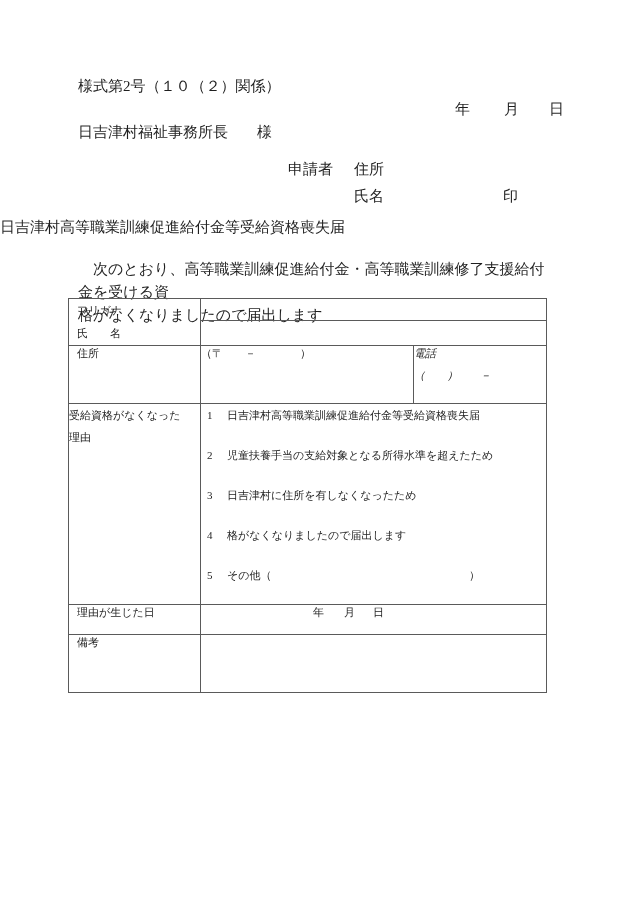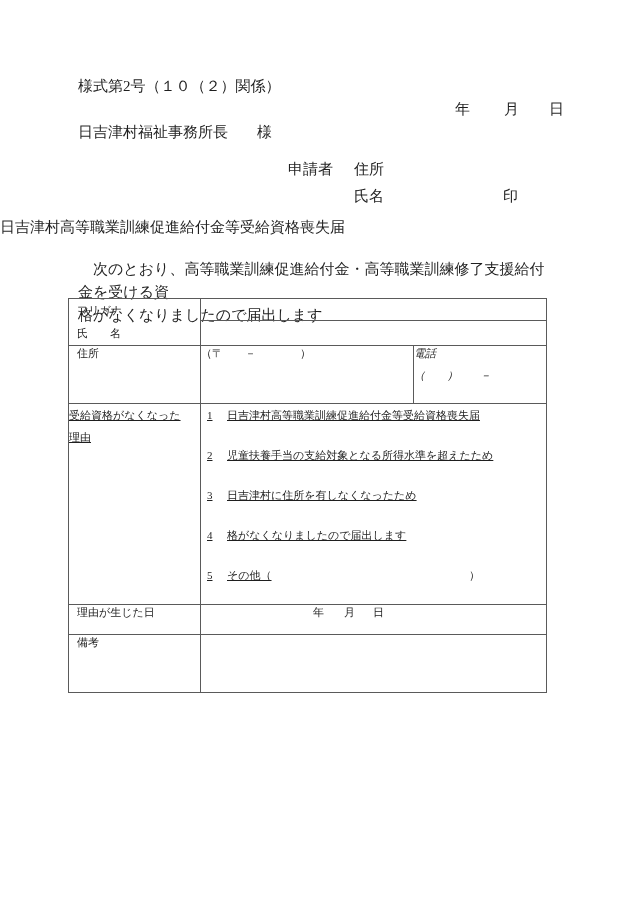--- a/index.html
+++ b/index.html
@@ -28,21 +28,21 @@
   .doc-title { left:0; top:219px; width:544px; text-align:left; }
   .body-text { left:78px; top:258px; width:480px; line-height:23px; }
 
   table.form-table {
     position:absolute; left:68px; top:298px;
     width:478px; border-collapse:collapse; table-layout:fixed;
     font-size:11px; line-height:14px;
   }
   .form-table td { border:1px solid #5a5a5a; padding:0; vertical-align:top; }
   tr.r1 { height:22px; } tr.r2 { height:25px; } tr.r3 { height:58px; }
-  tr.r4 { height:197px;text-decoration:underline; } tr.r5 { height:30px; } tr.r6 { height:58px; }
+  tr.r4 { height:197px; } tr.r5 { height:30px; } tr.r6 { height:58px; }
 
   .name-head-cell { padding:0; }
   .name-head-cell .sub1 { height:22px; display:flex; align-items:center; padding-left:8px; }
   .name-head-cell .sub2 { height:23px; display:flex; align-items:center; padding-left:8px; }
   .label-mid { vertical-align:middle; }
   .label-mid .pad { padding-left:8px; }
   .postal-cell { padding:6px 0 0 6px; }
   .phone-cell { padding:4px 0 0 6px;font-style:italic; }
   .phone-cell .line2 { margin-top:8px; }
   .reason-label-cell { padding:22px 4px 0 8px; }

